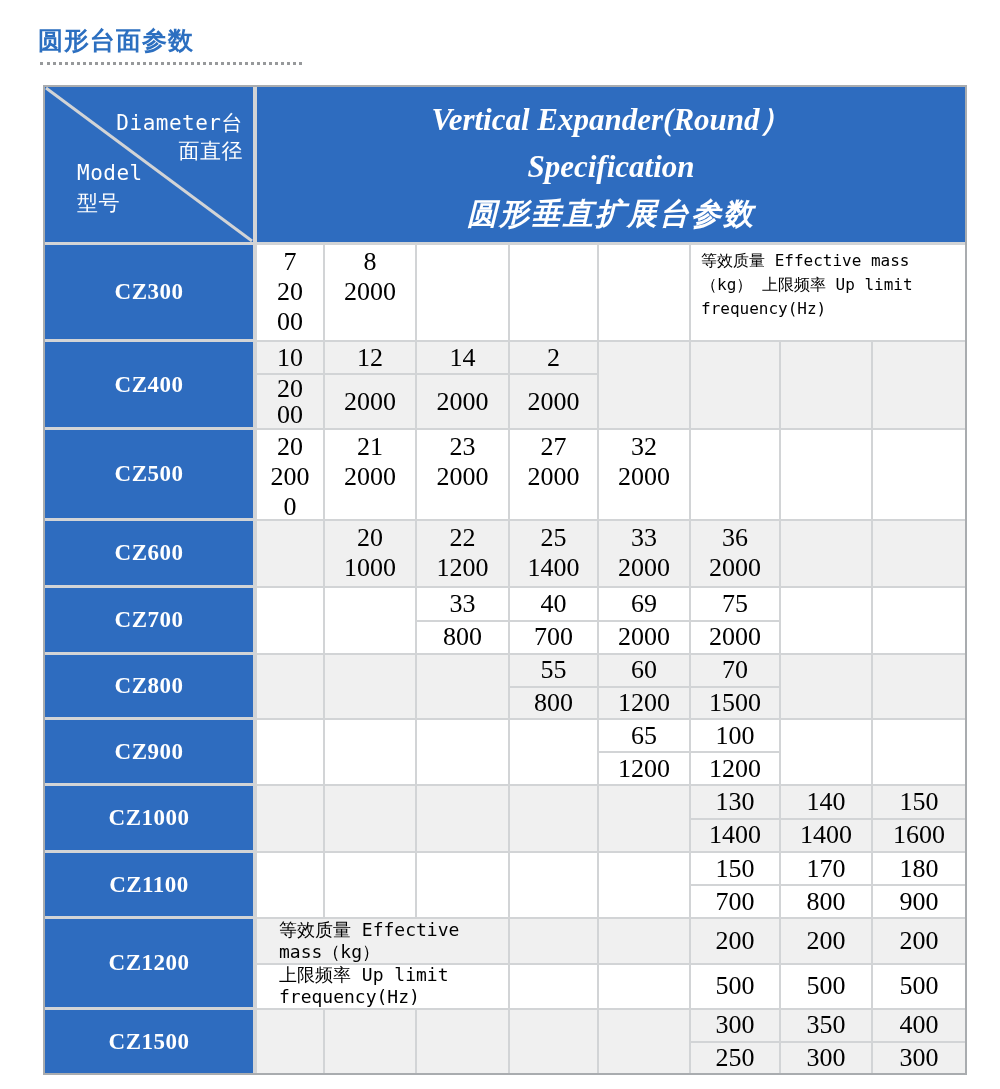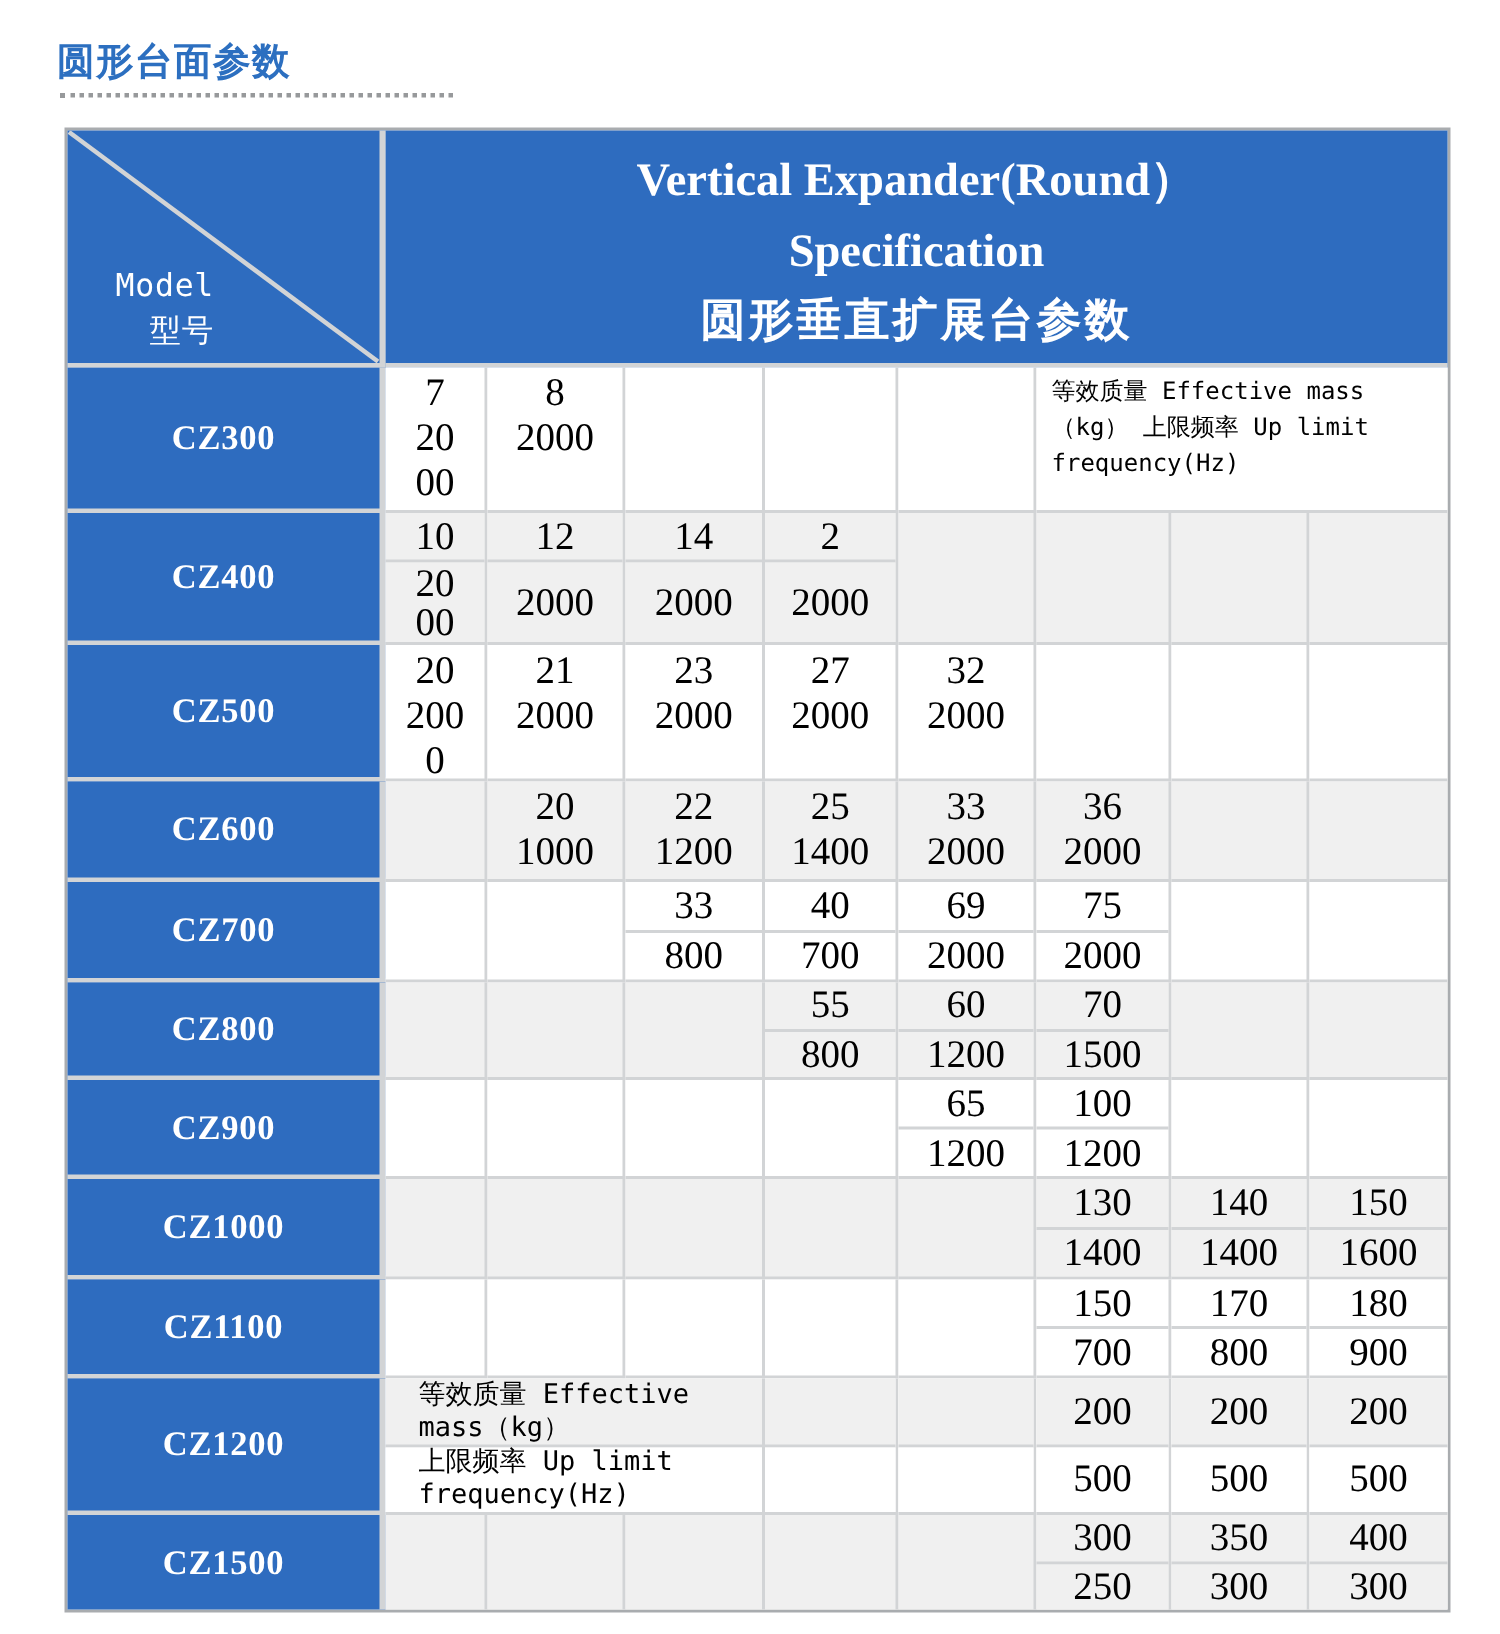--- a/index.html
+++ b/index.html
@@ -34,25 +34,25 @@
   
   .m{background:var(--blue);color:#fff;font-weight:bold;font-size:23px;
      border-right:4px solid var(--ln);border-bottom:3px solid var(--ln);
      letter-spacing:.5px;}
   .m.lastrow{border-bottom:none;}
   
   .corner{position:relative;overflow:hidden;}
   .corner svg{position:absolute;left:0;top:0;width:100%;height:100%;}
   .corner .diam{position:absolute;top:22px;right:10px;text-align:right;
      font-family:var(--mono);font-weight:normal;font-size:21px;line-height:28px;white-space:pre-line;}
-  .corner .modl{position:absolute;bottom:7px;left:32px;text-align:right;
+  .corner .modl{position:absolute;bottom:24px;left:32px;text-align:left;
      font-family:var(--mono);font-weight:normal;font-size:21px;line-height:30px;white-space:pre-line;}
   
   .hd{grid-column:span 8;background:var(--blue);border-right:none;
-      border-bottom:3px solid var(--ln);flex-direction:column;color:#fff;padding-top:4px;}
+      border-bottom:3px solid var(--ln);flex-direction:column;color:#fff;padding-top:4px;font-style:italic;}
   .hd .hl{font-weight:bold;line-height:47px;text-align:center;}
   .hd .en{font-size:31px;}
   .hd .zh{font-size:30px;letter-spacing:2px;}
   
   .stk{white-space:pre-line;text-align:center;line-height:30px;
        align-items:flex-start;padding-top:2px;}
   
   .sp{flex-direction:column;align-items:stretch;padding:0;}
   .sp .t,.sp .b{flex:1 1 50%;display:flex;align-items:center;justify-content:center;
        white-space:pre-line;line-height:26px;min-height:0;}
@@ -75,20 +75,22 @@
 <div class="page-title">圆形台面参数</div>
 <div class="dotted-rule"></div>
 
 <div class="tbl">
 
   <div class="row">
     <div class="c m corner">
       <svg viewBox="0 0 208 155" preserveAspectRatio="none">
         <line x1="1" y1="1" x2="207" y2="154" stroke="#d2d4d6" stroke-width="3"></line>
       </svg>
+      <div class="diam">Diameter台
+面直径</div>
       <div class="modl">Model
 型号</div>
     </div>
     <div class="c hd lastcol">
       <div class="hl en">Vertical Expander(Round）</div>
       <div class="hl en">Specification</div>
       <div class="hl zh">圆形垂直扩展台参数</div>
     </div>
   </div>
 

